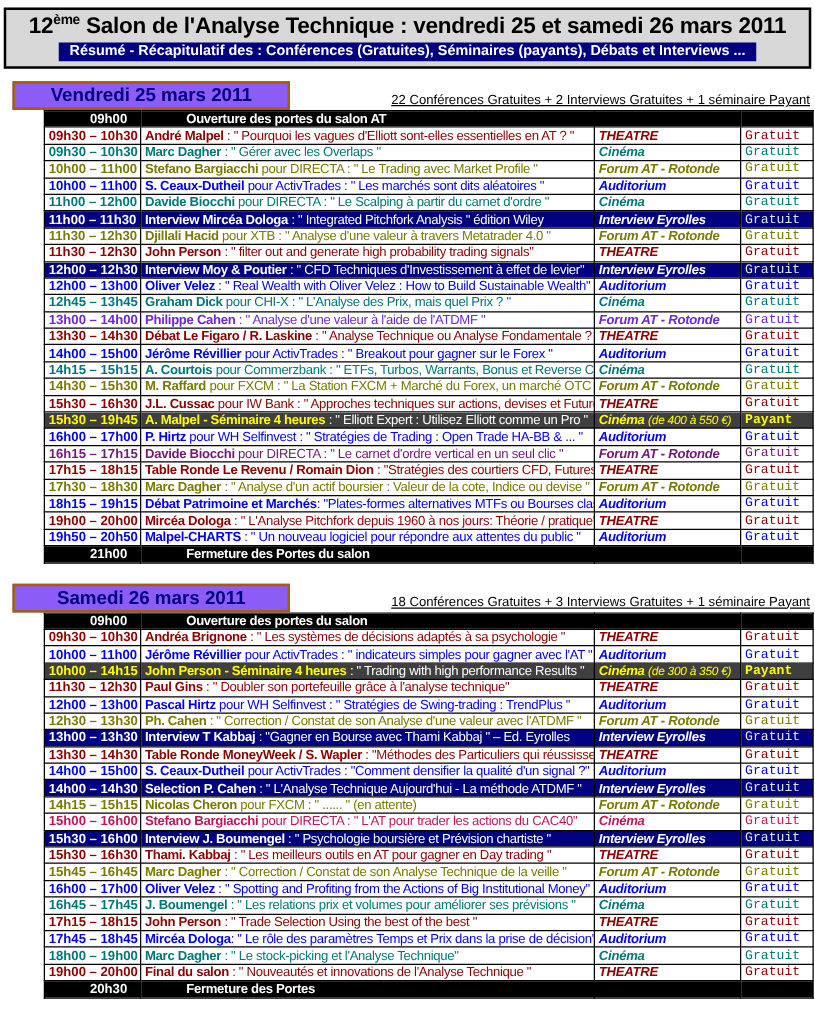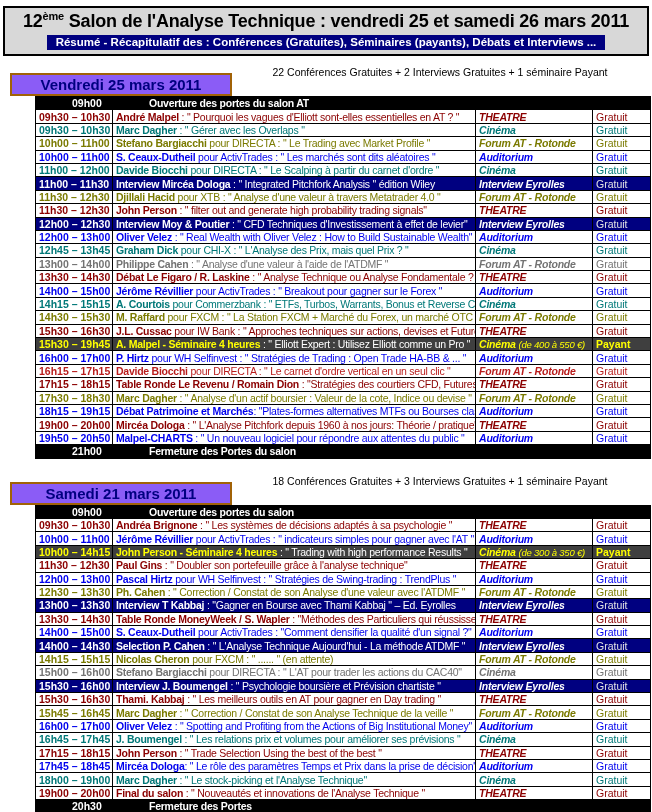--- a/index.html
+++ b/index.html
@@ -11,33 +11,33 @@
          text-align:center;padding:2px 0 4px 0;}
   .h-title{font-size:18px;font-weight:bold;letter-spacing:-0.2px;}
   .h-title sup{font-size:11px;}
   .h-sub{display:inline-block;margin-top:3px;background:var(--c-navy);color:#fff;
          font-weight:bold;font-size:11.5px;padding:1px 9px 2px 9px;}
 
   
   .day-head{display:flex;align-items:flex-end;margin:0 2px 0 10px;}
   .day-box{width:218px;border:2px solid #a16207;background:#8b5cf6;text-align:center;
            font-size:15px;font-weight:bold;color:var(--c-navy);padding:1px 0;}
-  .day-sum{flex:1;text-align:center;font-size:10.5px;padding:0 2px 18px 0;color:#000;}
+  .day-sum{flex:1;text-align:right;font-size:10.5px;padding:0 2px 2px 0;color:#000;text-decoration:underline;}
 
   
   table.sched{border-collapse:collapse;margin-left:35px;width:615px;table-layout:fixed;
               margin-bottom:16px;}
   .sched td{border:1px solid #000;height:12.4px;padding:0 3px;font-size:10.5px;
             vertical-align:middle;white-space:nowrap;overflow:hidden;}
   .col-time{width:77px;} .col-desc{width:363px;} .col-venue{width:117px;} .col-price{width:58px;}
   .c-time{font-weight:bold;font-size:10.8px;}
   .c-desc{font-size:10px;letter-spacing:-0.25px;}
   .c-desc .ev-name{font-weight:bold;}
   .c-venue{font-weight:bold;font-style:italic;font-size:10.5px;letter-spacing:-0.2px;}
-  .c-price{font-size:10.5px;}
+  .c-price{font-size:10.5px;font-family:Liberation Mono, monospace;}
 
   tr.r-black{background:var(--c-black_row_bg);color:#fff;}
   tr.r-black .c-desc{font-weight:bold;font-size:10.5px;}
   tr.r-black td{border-color:#000;padding-left:36px;}
 
   tr.r-interview{background:var(--c-interview_bg);color:var(--c-interview_text);}
   tr.r-interview .c-price{color:#E4E4E4;}
 
   tr.r-seminar{background:var(--c-seminar_bg);margin-left:20px;}
   tr.r-seminar .c-time,tr.r-seminar .ev-name,tr.r-seminar .c-venue{color:var(--c-seminar_accent);}
@@ -131,21 +131,21 @@
     <td class="c-desc"><span class="ev-name">Oliver Velez</span><span class="ev-rest"> : " Real Wealth with Oliver Velez : How to Build Sustainable Wealth"</span></td>
     <td class="c-venue">Auditorium</td>
     <td class="c-price">Gratuit</td>
           </tr>
           <tr class="" style="color:#007878">
     <td class="c-time">12h45 – 13h45</td>
     <td class="c-desc"><span class="ev-name">Graham Dick</span><span class="ev-rest"> pour CHI-X : " L'Analyse des Prix, mais quel Prix ? "</span></td>
     <td class="c-venue">Cinéma</td>
     <td class="c-price">Gratuit</td>
           </tr>
-          <tr class="" style="color:#737373">
+          <tr class="" style="color:#6d28d9">
     <td class="c-time">13h00 – 14h00</td>
     <td class="c-desc"><span class="ev-name">Philippe Cahen</span><span class="ev-rest"> : " Analyse d'une valeur à l'aide de l'ATDMF "</span></td>
     <td class="c-venue">Forum AT - Rotonde</td>
     <td class="c-price">Gratuit</td>
           </tr>
           <tr class="" style="color:#8B0000">
     <td class="c-time">13h30 – 14h30</td>
     <td class="c-desc"><span class="ev-name">Débat Le Figaro / R. Laskine</span><span class="ev-rest"> : " Analyse Technique ou Analyse Fondamentale ? "</span></td>
     <td class="c-venue">THEATRE</td>
     <td class="c-price">Gratuit</td>
@@ -179,21 +179,21 @@
     <td class="c-desc"><span class="ev-name">A. Malpel  -  Séminaire 4 heures</span><span class="ev-rest"> :  " Elliott Expert : Utilisez Elliott comme un Pro "</span></td>
     <td class="c-venue">Cinéma  <span class="v-note">(de 400 à 550 €)</span></td>
     <td class="c-price">Payant</td>
           </tr>
           <tr class="" style="color:#0000EE">
     <td class="c-time">16h00 – 17h00</td>
     <td class="c-desc"><span class="ev-name">P. Hirtz</span><span class="ev-rest"> pour WH Selfinvest : " Stratégies de Trading : Open Trade HA-BB &amp; ... "</span></td>
     <td class="c-venue">Auditorium</td>
     <td class="c-price">Gratuit</td>
           </tr>
-          <tr class="" style="color:#b91c1c">
+          <tr class="" style="color:#701a75">
     <td class="c-time">16h15 – 17h15</td>
     <td class="c-desc"><span class="ev-name">Davide Biocchi</span><span class="ev-rest"> pour DIRECTA : " Le carnet d'ordre vertical en un seul clic "</span></td>
     <td class="c-venue">Forum AT - Rotonde</td>
     <td class="c-price">Gratuit</td>
           </tr>
           <tr class="" style="color:#8B0000">
     <td class="c-time">17h15 – 18h15</td>
     <td class="c-desc"><span class="ev-name">Table Ronde Le Revenu / Romain Dion</span><span class="ev-rest"> : "Stratégies des courtiers CFD, Futures et Forex"</span></td>
     <td class="c-venue">THEATRE</td>
     <td class="c-price">Gratuit</td>
@@ -224,21 +224,21 @@
           </tr>
           <tr class="r-black">
       <td class="c-time">21h00</td>
       <td class="c-desc">Fermeture  des Portes du salon</td>
       <td class="c-venue"></td>
       <td class="c-price"></td>
           </tr>
         </tbody>
   </table>
   <div class="day-head">
-    <div class="day-box">Samedi 21 mars 2011</div>
+    <div class="day-box">Samedi 26 mars 2011</div>
     <div class="day-sum">18 Conférences Gratuites + 3 Interviews Gratuites + 1 séminaire Payant</div>
   </div>
   <table class="sched">
     <colgroup>
           <col class="col-time">
           <col class="col-desc">
           <col class="col-venue">
           <col class="col-price">
         </colgroup>
     <tbody>
@@ -307,21 +307,21 @@
     <td class="c-desc"><span class="ev-name">Selection  P. Cahen</span><span class="ev-rest"> :  " L'Analyse Technique Aujourd'hui - La méthode ATDMF "</span></td>
     <td class="c-venue">Interview Eyrolles</td>
     <td class="c-price">Gratuit</td>
           </tr>
           <tr class="" style="color:#7A7A00">
     <td class="c-time">14h15 – 15h15</td>
     <td class="c-desc"><span class="ev-name">Nicolas Cheron</span><span class="ev-rest"> pour FXCM  : " ......  " (en attente)</span></td>
     <td class="c-venue">Forum AT - Rotonde</td>
     <td class="c-price">Gratuit</td>
           </tr>
-          <tr class="" style="color:#737373">
+          <tr class="" style="color:#be185d">
     <td class="c-time">15h00 – 16h00</td>
     <td class="c-desc"><span class="ev-name">Stefano Bargiacchi</span><span class="ev-rest"> pour DIRECTA : " L'AT pour trader les actions du CAC40"</span></td>
     <td class="c-venue">Cinéma</td>
     <td class="c-price">Gratuit</td>
           </tr>
           <tr class="r-interview">
     <td class="c-time">15h30 – 16h00</td>
     <td class="c-desc"><span class="ev-name">Interview  J. Boumengel</span><span class="ev-rest"> :  " Psychologie boursière et Prévision chartiste "</span></td>
     <td class="c-venue">Interview Eyrolles</td>
     <td class="c-price">Gratuit</td>

